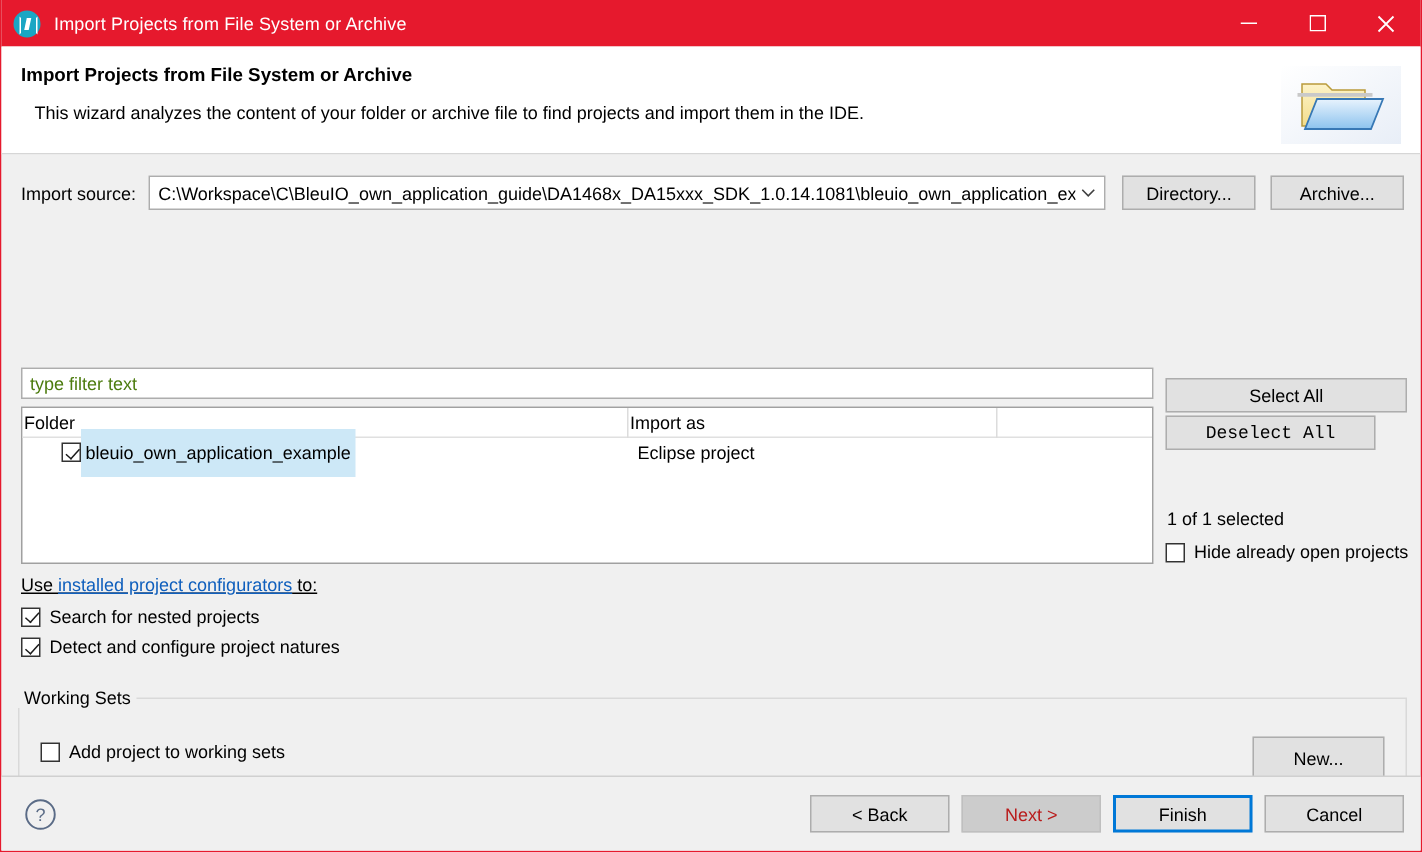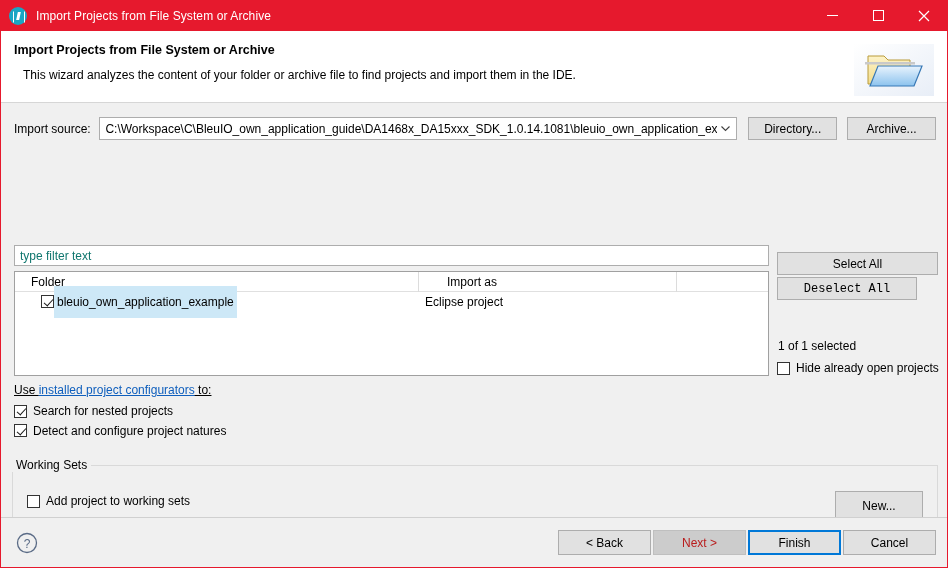--- a/index.html
+++ b/index.html
@@ -159,21 +159,21 @@
 
   
   #filter-input {
     position: absolute;
     left: 13px; top: 142px;
     width: 755px; height: 21px;
     background: #fff;
     border: 1px solid #adadad;
     display: flex; align-items: center;
     padding-left: 5px;
-    color: #0f766e;
+    color: #4d7c0f;
     font-size: 12px;
   }
 
   
   #select-all-btn {
     position: absolute; left: 776px; top: 149px;
     width: 161px; height: 23px;
   }
   #deselect-all-btn {
     position: absolute; left: 776px; top: 174px;
@@ -199,26 +199,26 @@
   }
   #tree-header {
     display: flex;
     height: 20px;
     background: #ffffff;
     border-bottom: 1px solid #e0e0e0;
   }
   .th {
     font-size: 12px;
     display: flex; align-items: center;
-    padding-left: 16px;
+    padding-left: 1px;
     border-right: 1px solid #dcdcdc;
     height: 20px;
   }
   #th-folder { width: 404px; }
-  #th-importas { width: 246px; margin-left: 12px; }
+  #th-importas { width: 246px; }
   #th-blank { flex: 1 1 auto; border-right: none; }
   #tree-rows { }
   .tree-row { display: flex; height: 19px; align-items: center; }
   .tree-cell-folder {
     width: 404px;
     display: flex; align-items: center;
     padding-left: 26px;
   }
   .tree-cell-importas {
     width: 246px;
@@ -257,21 +257,21 @@
   #use-row {
     position: absolute; left: 13px; top: 280px;
     font-size: 12px;
     text-decoration: underline;
   }
   #configurators-link {
     color: #0f5fbd;
     text-decoration: underline;
   }
   #nested-row { position: absolute; left: 13px; top: 301px; display: flex; align-items: center; }
-  #natures-row { position: absolute; left: 13px; top: 321px; display: flex; align-items: flex-start; }
+  #natures-row { position: absolute; left: 13px; top: 321px; display: flex; align-items: flex-end; }
 
   
   #ws-group {
     position: absolute;
     left: 11px; top: 362px;
     width: 926px; height: 88px;
     border: 1px solid #d9d9d9;
   }
   #ws-legend {
     position: absolute;
@@ -309,21 +309,21 @@
     align-items: center;
   }
   #help-btn {
     margin-left: 15px;
     width: 22px; height: 22px;
   }
   #footer-buttons {
     margin-left: auto;
     margin-right: 11px;
     display: flex;
-    gap: 2px;
+    gap: 8px;
   }
   .footer-btn { width: 93px; height: 25px; }
   .footer-btn.default {
     border: 2px solid #0078d7;
     background: #e1e1e1;
   }
 </style>
 </head>
 <body>
 

